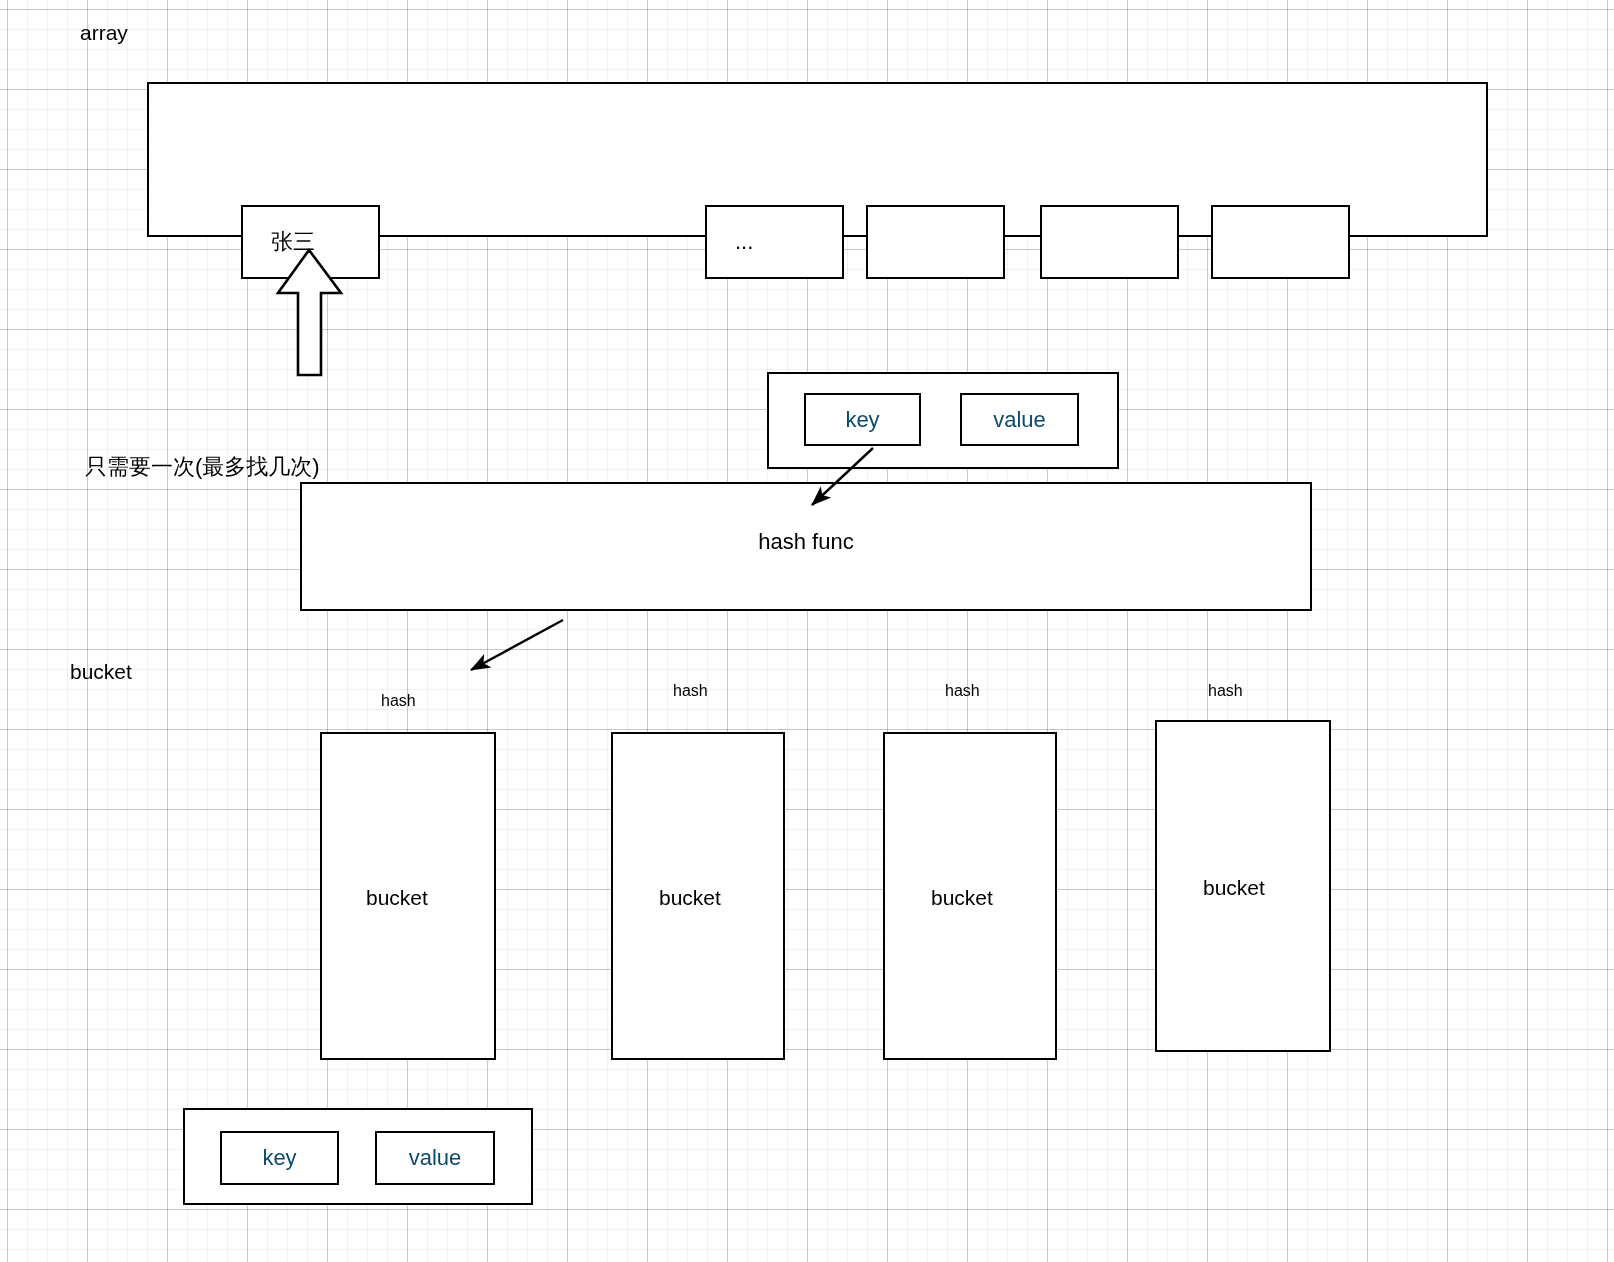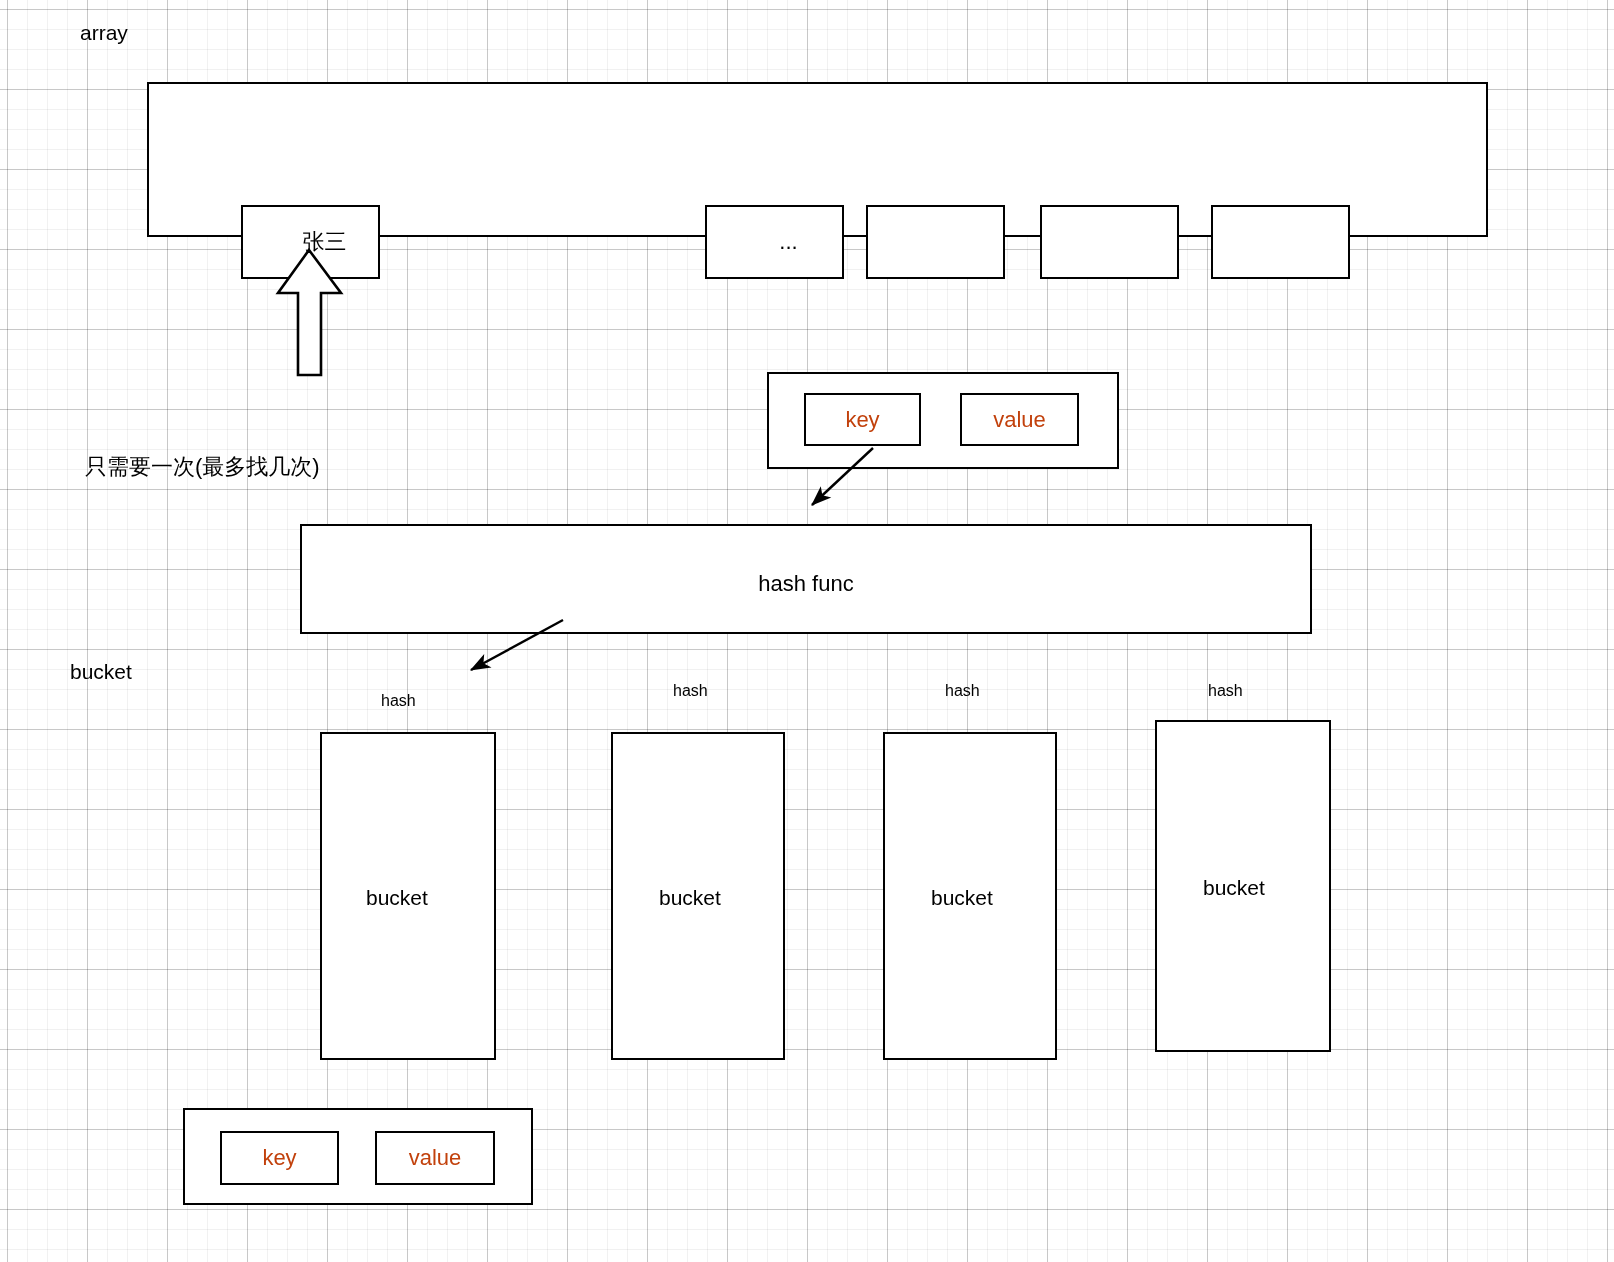--- a/index.html
+++ b/index.html
@@ -65,54 +65,54 @@
   .array-cell {
     position: absolute;
     top: 121px;
     width: 139px;
     height: 74px;
     box-sizing: border-box;
     background: #fff;
     border: 2.5px solid #000;
     display: flex;
     align-items: center;
-    justify-content: center;
+    justify-content: flex-start;
     font-size: 22px;
     color: #000;
     padding-left: 28px;
   }
 
   
   #kv-top-container { left: 767px; top: 372px; width: 352px; height: 97px; }
   #kv-top-key   { left: 804px;  top: 393px; width: 117px; height: 53px; }
   #kv-top-value { left: 960px;  top: 393px; width: 119px; height: 53px; }
 
   
-  #hashfunc-box { left: 300px; top: 524px; width: 1012px; height: 110px; }
+  #hashfunc-box { left: 300px; top: 482px; width: 1012px; height: 129px; }
 
   
   .bucket-box {
     position: absolute;
     box-sizing: border-box;
     background: #fff;
     border: 2.5px solid #000;
   }
   .bucket-text { position: absolute; font-size: 21px; color: #000; white-space: nowrap; }
 
   
   #kv-bot-container { left: 183px; top: 1108px; width: 350px; height: 97px; }
   #kv-bot-key   { left: 220px; top: 1131px; width: 119px; height: 54px; }
   #kv-bot-value { left: 375px; top: 1131px; width: 120px; height: 54px; }
 
   .kv-inner {
     display: flex;
     align-items: center;
     justify-content: center;
     font-size: 22px;
-    color: #c2410c;
+    color: #0c4a6e;
   }
 
   svg.overlay {
     position: absolute;
     left: 0; top: 0;
     width: 1614px; height: 1262px;
     pointer-events: none;
   }
 </style>
 </head>

